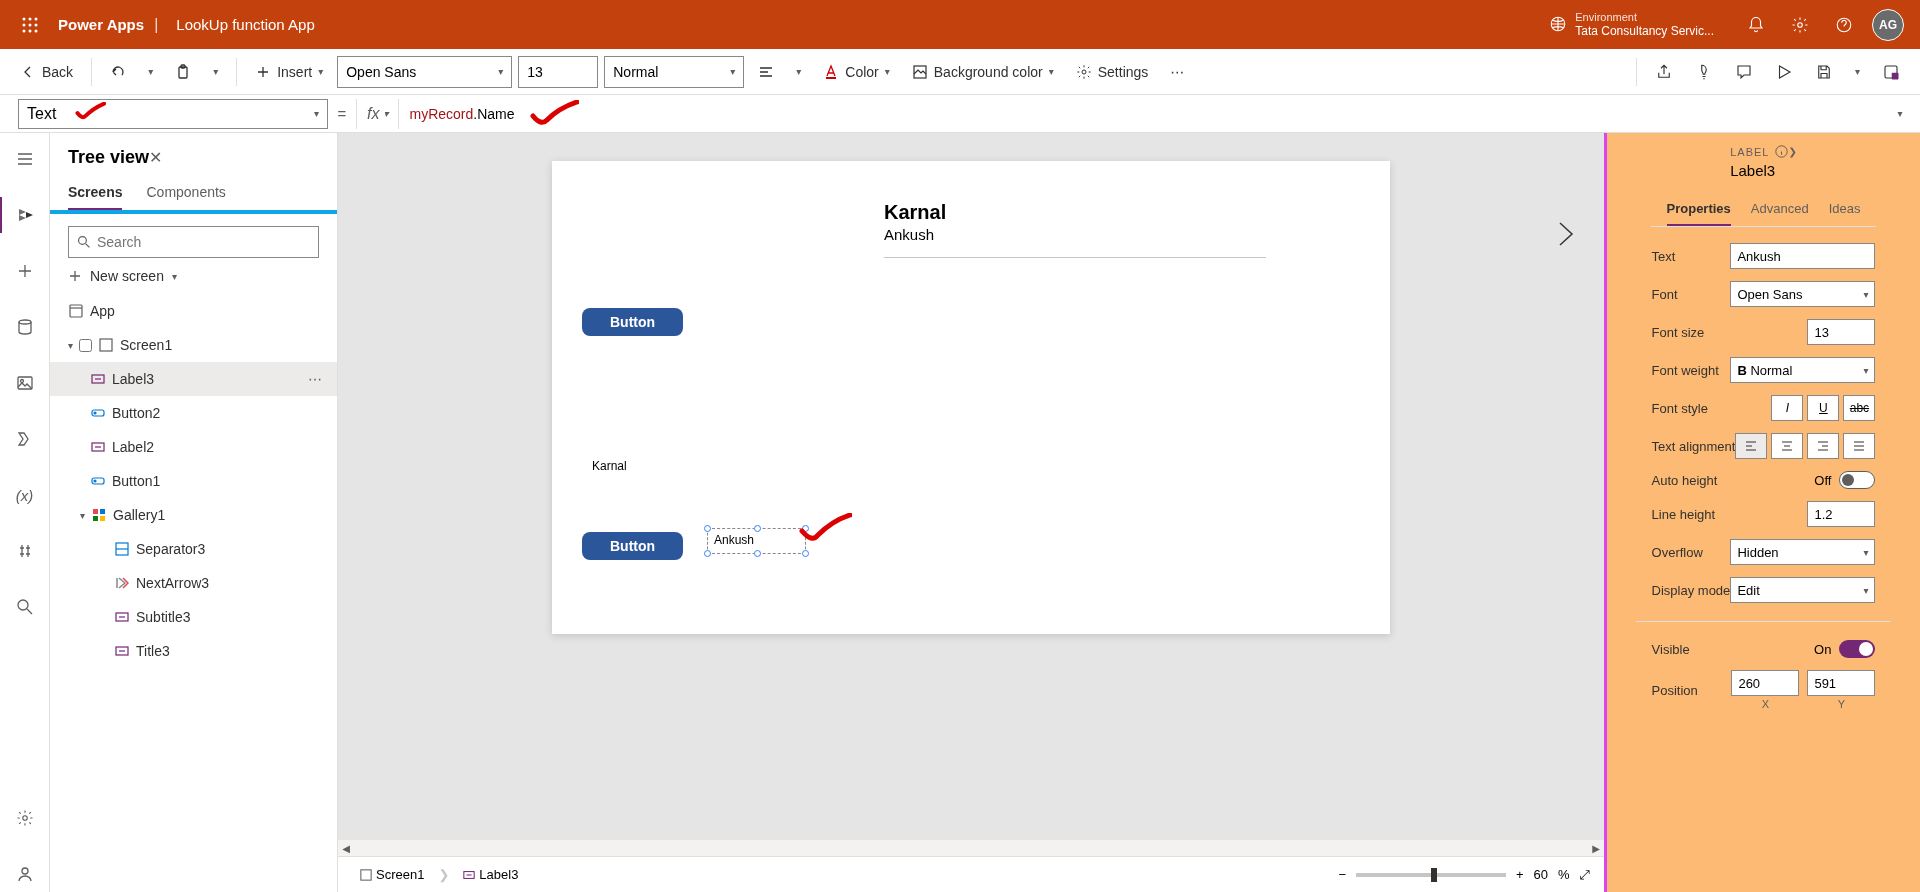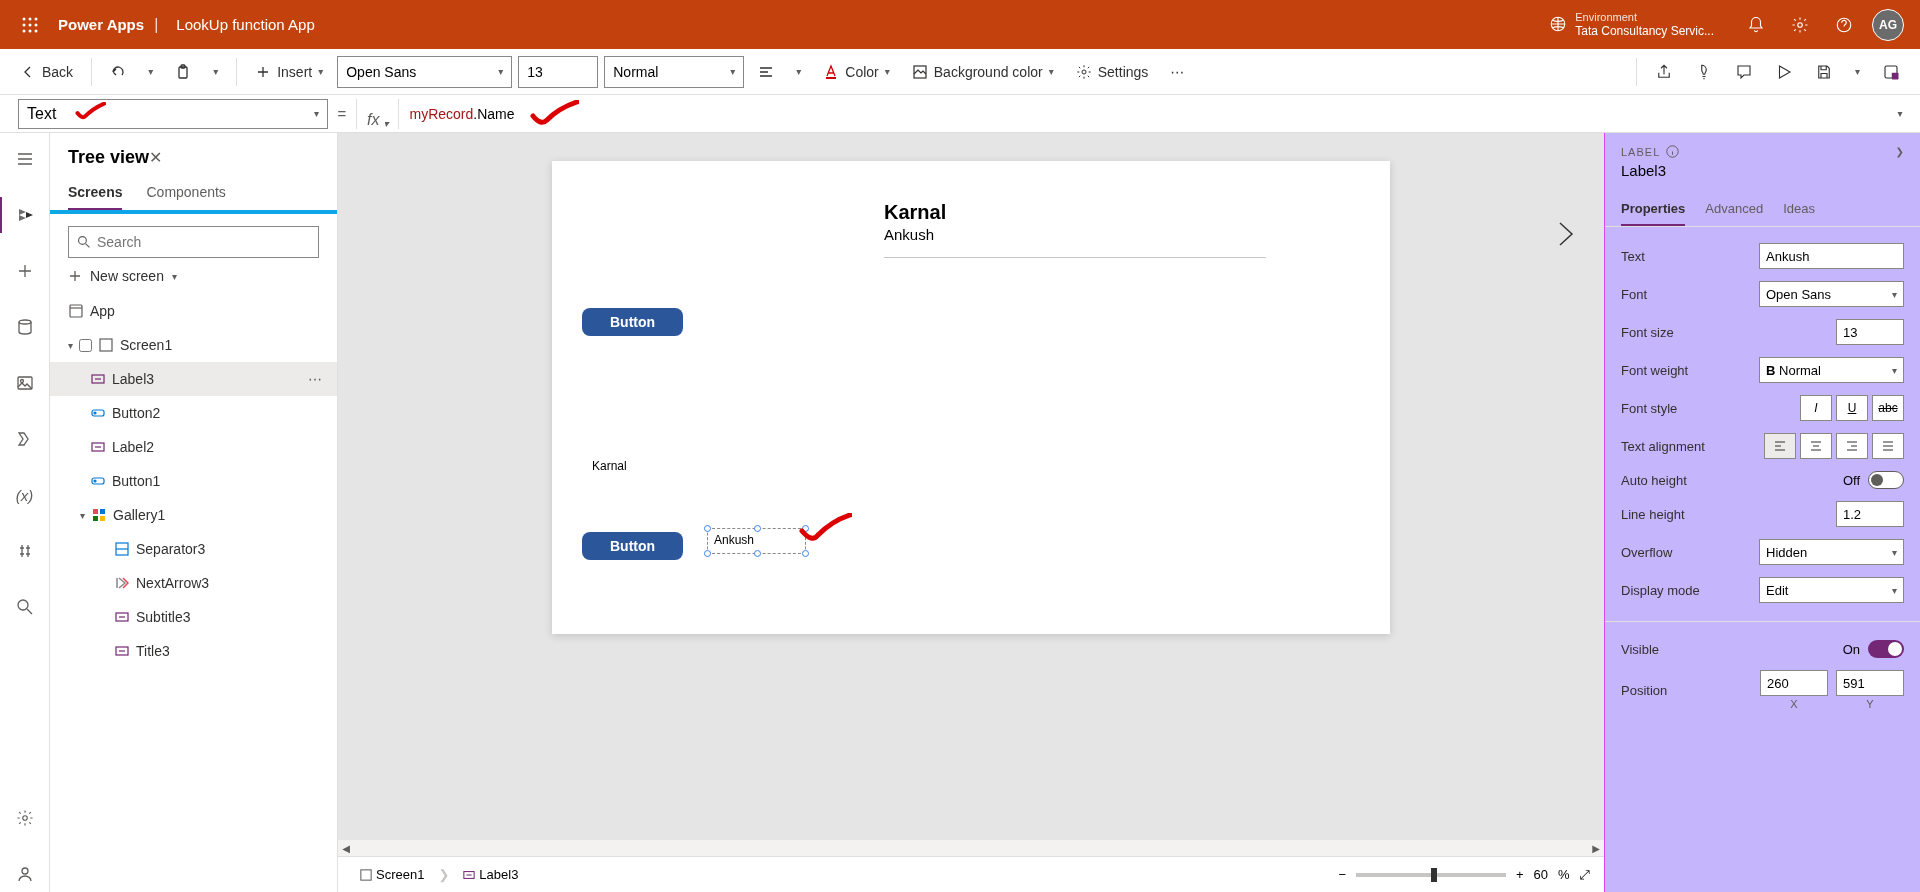--- a/index.html
+++ b/index.html
@@ -26,21 +26,21 @@
 .size-input { width: 80px; height: 32px; border: 1px solid #8a8886; padding: 0 8px; font-size: 14px; }
 .weight-select { width: 140px; height: 32px; border: 1px solid #8a8886; padding: 0 8px; font-size: 14px; background: #fff; display: flex; align-items: center; justify-content: space-between; }
 .chevron-small { font-size: 10px; color: #605e5c; }
 .ribbon-spacer { flex: 1; }
 
 
 .formula-bar { height: 38px; background: #fff; border-bottom: 1px solid #e1dfdd; display: flex; align-items: center; }
 .prop-selector { width: 310px; height: 30px; margin-left: 18px; border: 1px solid #8a8886; background: #fff; display: flex; align-items: center; padding: 0 8px; justify-content: space-between; position: relative; }
 .prop-selector .check1 { position: absolute; left: 55px; top: 2px; }
 .equals { width: 28px; text-align: center; font-size: 15px; color: #605e5c; }
-.fx { padding: 0 10px; font-style: italic; color: #605e5c; display: flex; align-items: flex-end; gap: 4px; border-left: 1px solid #e1dfdd; border-right: 1px solid #e1dfdd; height: 30px; }
+.fx { padding: 0 10px; font-style: italic; color: #605e5c; display: flex; align-items: center; gap: 4px; border-left: 1px solid #e1dfdd; border-right: 1px solid #e1dfdd; height: 30px; }
 .formula-input { flex: 1; padding: 0 10px; font-family: Consolas, monospace; font-size: 14px; position: relative; }
 .formula-input .var { color: #a31515; }
 .formula-input .check2 { position: absolute; left: 130px; top: -6px; }
 .formula-expand { width: 40px; display: flex; justify-content: center; }
 
 
 .main { display: flex; height: calc(892px - 49px - 46px - 38px); }
 
 
 .left-rail { width: 50px; background: #fff; border-right: 1px solid #e1dfdd; display: flex; flex-direction: column; align-items: center; padding-top: 8px; gap: 20px; }
@@ -87,21 +87,21 @@
 
 .canvas-footer { height: 36px; background: #fff; border-top: 1px solid #e1dfdd; display: flex; align-items: center; padding: 0 14px; gap: 14px; font-size: 13px; }
 .breadcrumb { display: flex; align-items: center; gap: 6px; }
 .crumb { display: flex; align-items: center; gap: 4px; padding: 4px 8px; }
 .crumb-sep { color: #c8c6c4; }
 .zoom-controls { margin-left: auto; display: flex; align-items: center; gap: 10px; }
 .zoom-slider { width: 150px; height: 4px; background: #c8c6c4; position: relative; }
 .zoom-thumb { position: absolute; left: 50%; top: -5px; width: 6px; height: 14px; background: #323130; }
 
 
-.right-panel { width: 316px; background: #c4b5fd; border-left: 1px solid #d946ef; display: flex; flex-direction: column; overflow: auto; }
+.right-panel { width: 316px; background: #fdba74; border-left: 3px solid #d946ef; display: flex; flex-direction: column; overflow: auto; align-items: center; }
 .rp-header { padding: 12px 16px 6px; }
 .rp-type { font-size: 11px; letter-spacing: 1px; color: #605e5c; display: flex; align-items: center; gap: 6px; }
 .rp-name { font-size: 15px; margin-top: 4px; }
 .rp-tabs { display: flex; gap: 20px; padding: 0 16px; border-bottom: 1px solid #e1dfdd; margin-top: 8px; }
 .rp-tab { padding: 8px 0; font-size: 13px; color: #605e5c; cursor: pointer; }
 .rp-tab.active { color: #323130; border-bottom: 2px solid #742774; font-weight: 600; }
 .rp-body { padding: 10px 16px; }
 .prop-row { display: flex; align-items: center; justify-content: space-between; padding: 6px 0; font-size: 13px; }
 .prop-row .label { color: #323130; }
 .prop-input { width: 145px; height: 26px; border: 1px solid #8a8886; padding: 0 6px; font-size: 13px; }

